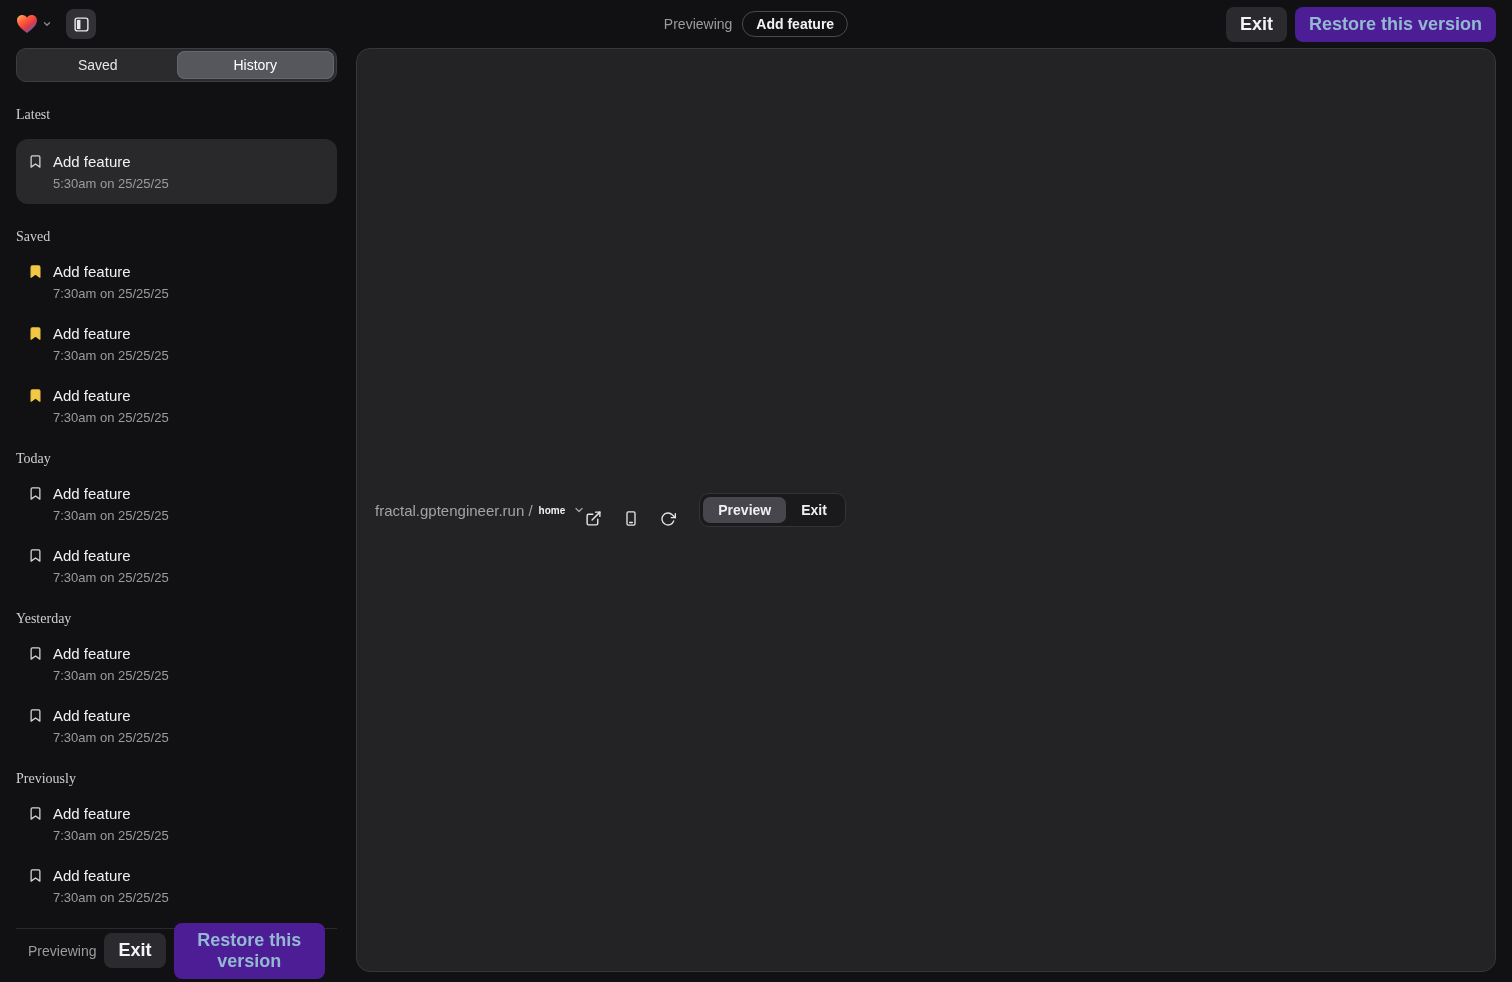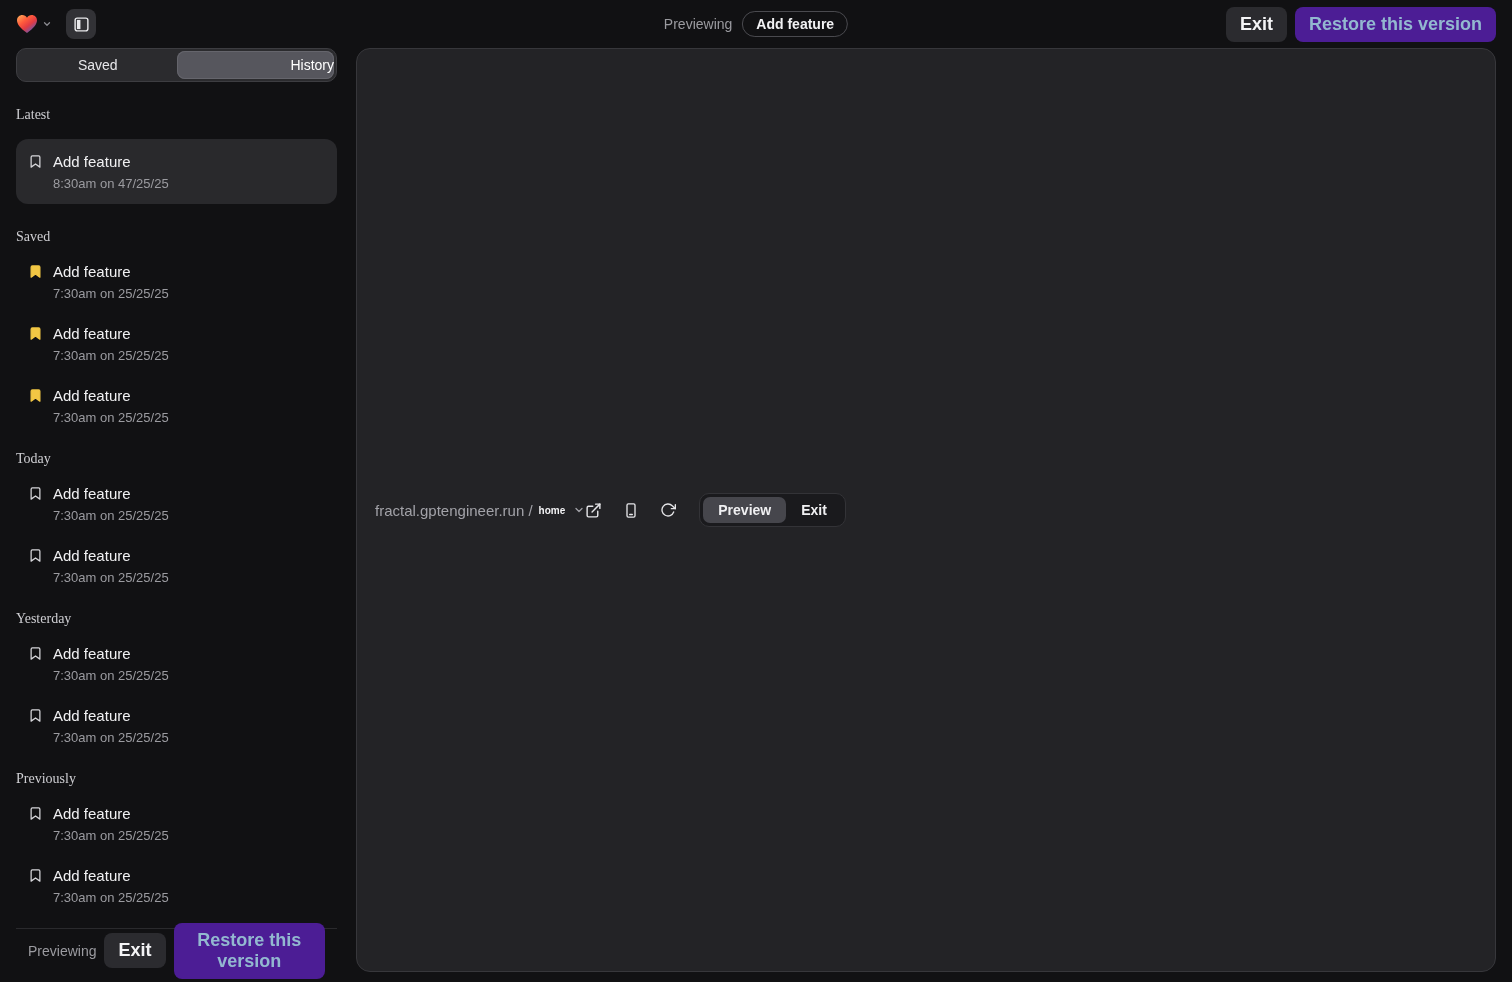--- a/index.html
+++ b/index.html
@@ -51,21 +51,21 @@
   }
   .tabs {
     display:flex; background:#2b2b2e; border:1px solid #3d3d41;
     border-radius:10px; padding:2px; height:34px; flex:none;
   }
   .tab {
     flex:1; border:none; background:transparent; color:#e6e6e9;
     font-size:14px; font-weight:400; border-radius:8px; cursor:pointer;
     font-family:inherit;
   }
-  .tab.selected { background:#56565d; color:#ffffff; box-shadow:0 0 0 1px #65656c inset;text-align:right; }
+  .tab.selected { background:#56565d; color:#ffffff; box-shadow:0 0 0 1px #65656c inset; }
 
   .history-list { flex:1; overflow:hidden; padding-top:8px; }
   .section-label { font-size:14px; color:#cfcfd3; margin:25px 0 16px 0;font-family:Liberation Serif, serif; }
   .history-list > .section-label:first-child { margin-top:17px; }
   .history-item {
     display:flex; align-items:flex-start; gap:10px;
     padding:0 0 0 12px; margin-bottom:21px; cursor:pointer;
   }
   .history-item.highlighted {
     background:#29292c; border-radius:12px; padding:12px 16px 12px 12px;
@@ -88,21 +88,21 @@
     border:1px solid #37373b; border-radius:14px;
     display:flex; flex-direction:row; overflow:hidden;
   }
   .panel-header {
     display:flex; align-items:center; padding:12px 16px 12px 18px;
   }
   .url-group { display:flex; align-items:center; gap:6px; cursor:pointer; }
   .url-prefix { color:#a2a2a8; font-size:15px; }
   .url-page { color:#f2f2f4; font-size:10px; font-weight:700; }
   .url-chevron { color:#a2a2a8; display:flex; margin-left:2px; }
-  .header-actions { margin-left:auto; display:flex; align-items:center; gap:21px; }
+  .header-actions { margin-left:auto; display:flex; align-items:flex-end; gap:21px; }
   .action-icon {
     background:none; border:none; color:#e6e6e9; display:flex;
     align-items:center; cursor:pointer; padding:0;
   }
   .segmented {
     display:flex; background:#1a1a1d; border:1px solid #333337;
     border-radius:10px; padding:3px; margin-left:2px;
   }
   .segment {
     border:none; background:transparent; color:#f0f0f2; font-size:14px;
@@ -165,21 +165,21 @@
     <div class="history-list" id="history-list">
         <div class="section-label">Latest</div>
         <div class="history-item highlighted">
           <span class="bm">
             <svg width="15" height="15" viewBox="0 0 24 24" fill="none" stroke="#d6d6da" stroke-width="2" stroke-linejoin="round">
               <path d="M19 21l-7-5-7 5V5a2 2 0 0 1 2-2h10a2 2 0 0 1 2 2z"></path>
             </svg>
           </span>
           <div class="hi-text">
             <div class="hi-title">Add feature</div>
-            <div class="hi-time">8:30am on 47/25/25</div>
+            <div class="hi-time">5:30am on 25/25/25</div>
           </div>
         </div>
         <div class="section-label">Saved</div>
         <div class="history-item">
           <span class="bm">
             <svg width="15" height="15" viewBox="0 0 24 24" fill="#f2c744" stroke="#f2c744" stroke-width="2" stroke-linejoin="round">
               <path d="M19 21l-7-5-7 5V5a2 2 0 0 1 2-2h10a2 2 0 0 1 2 2z"></path>
             </svg>
           </span>
           <div class="hi-text">

